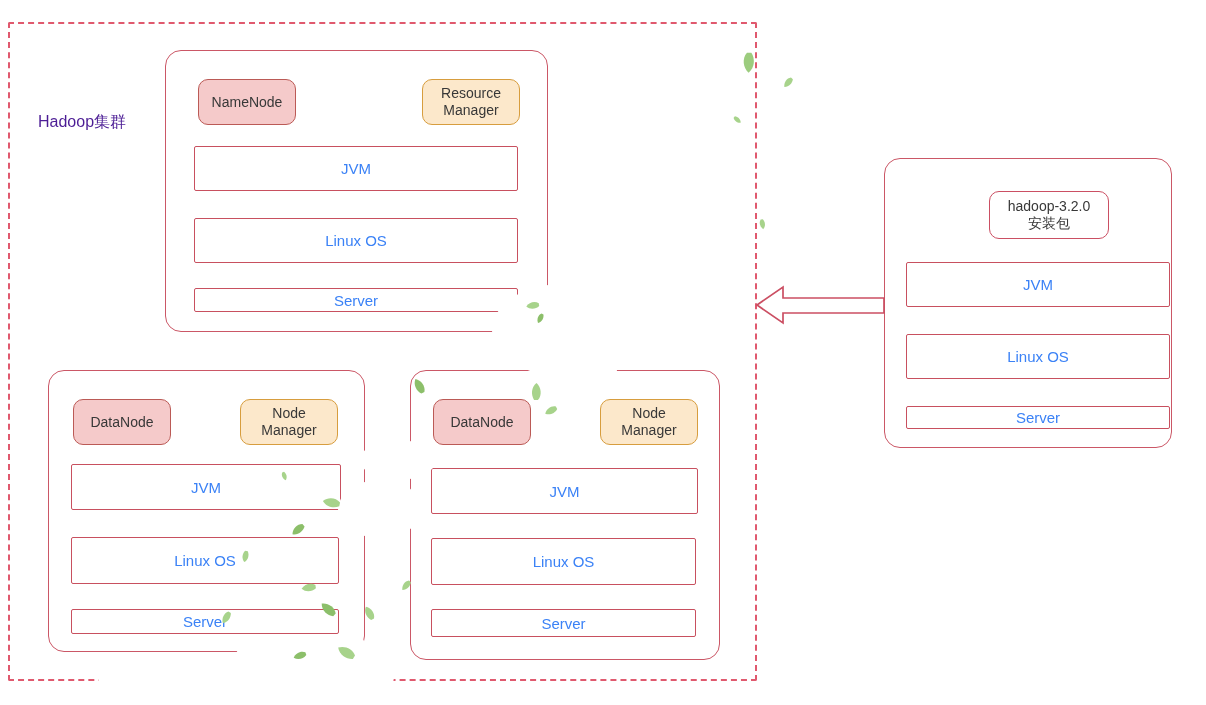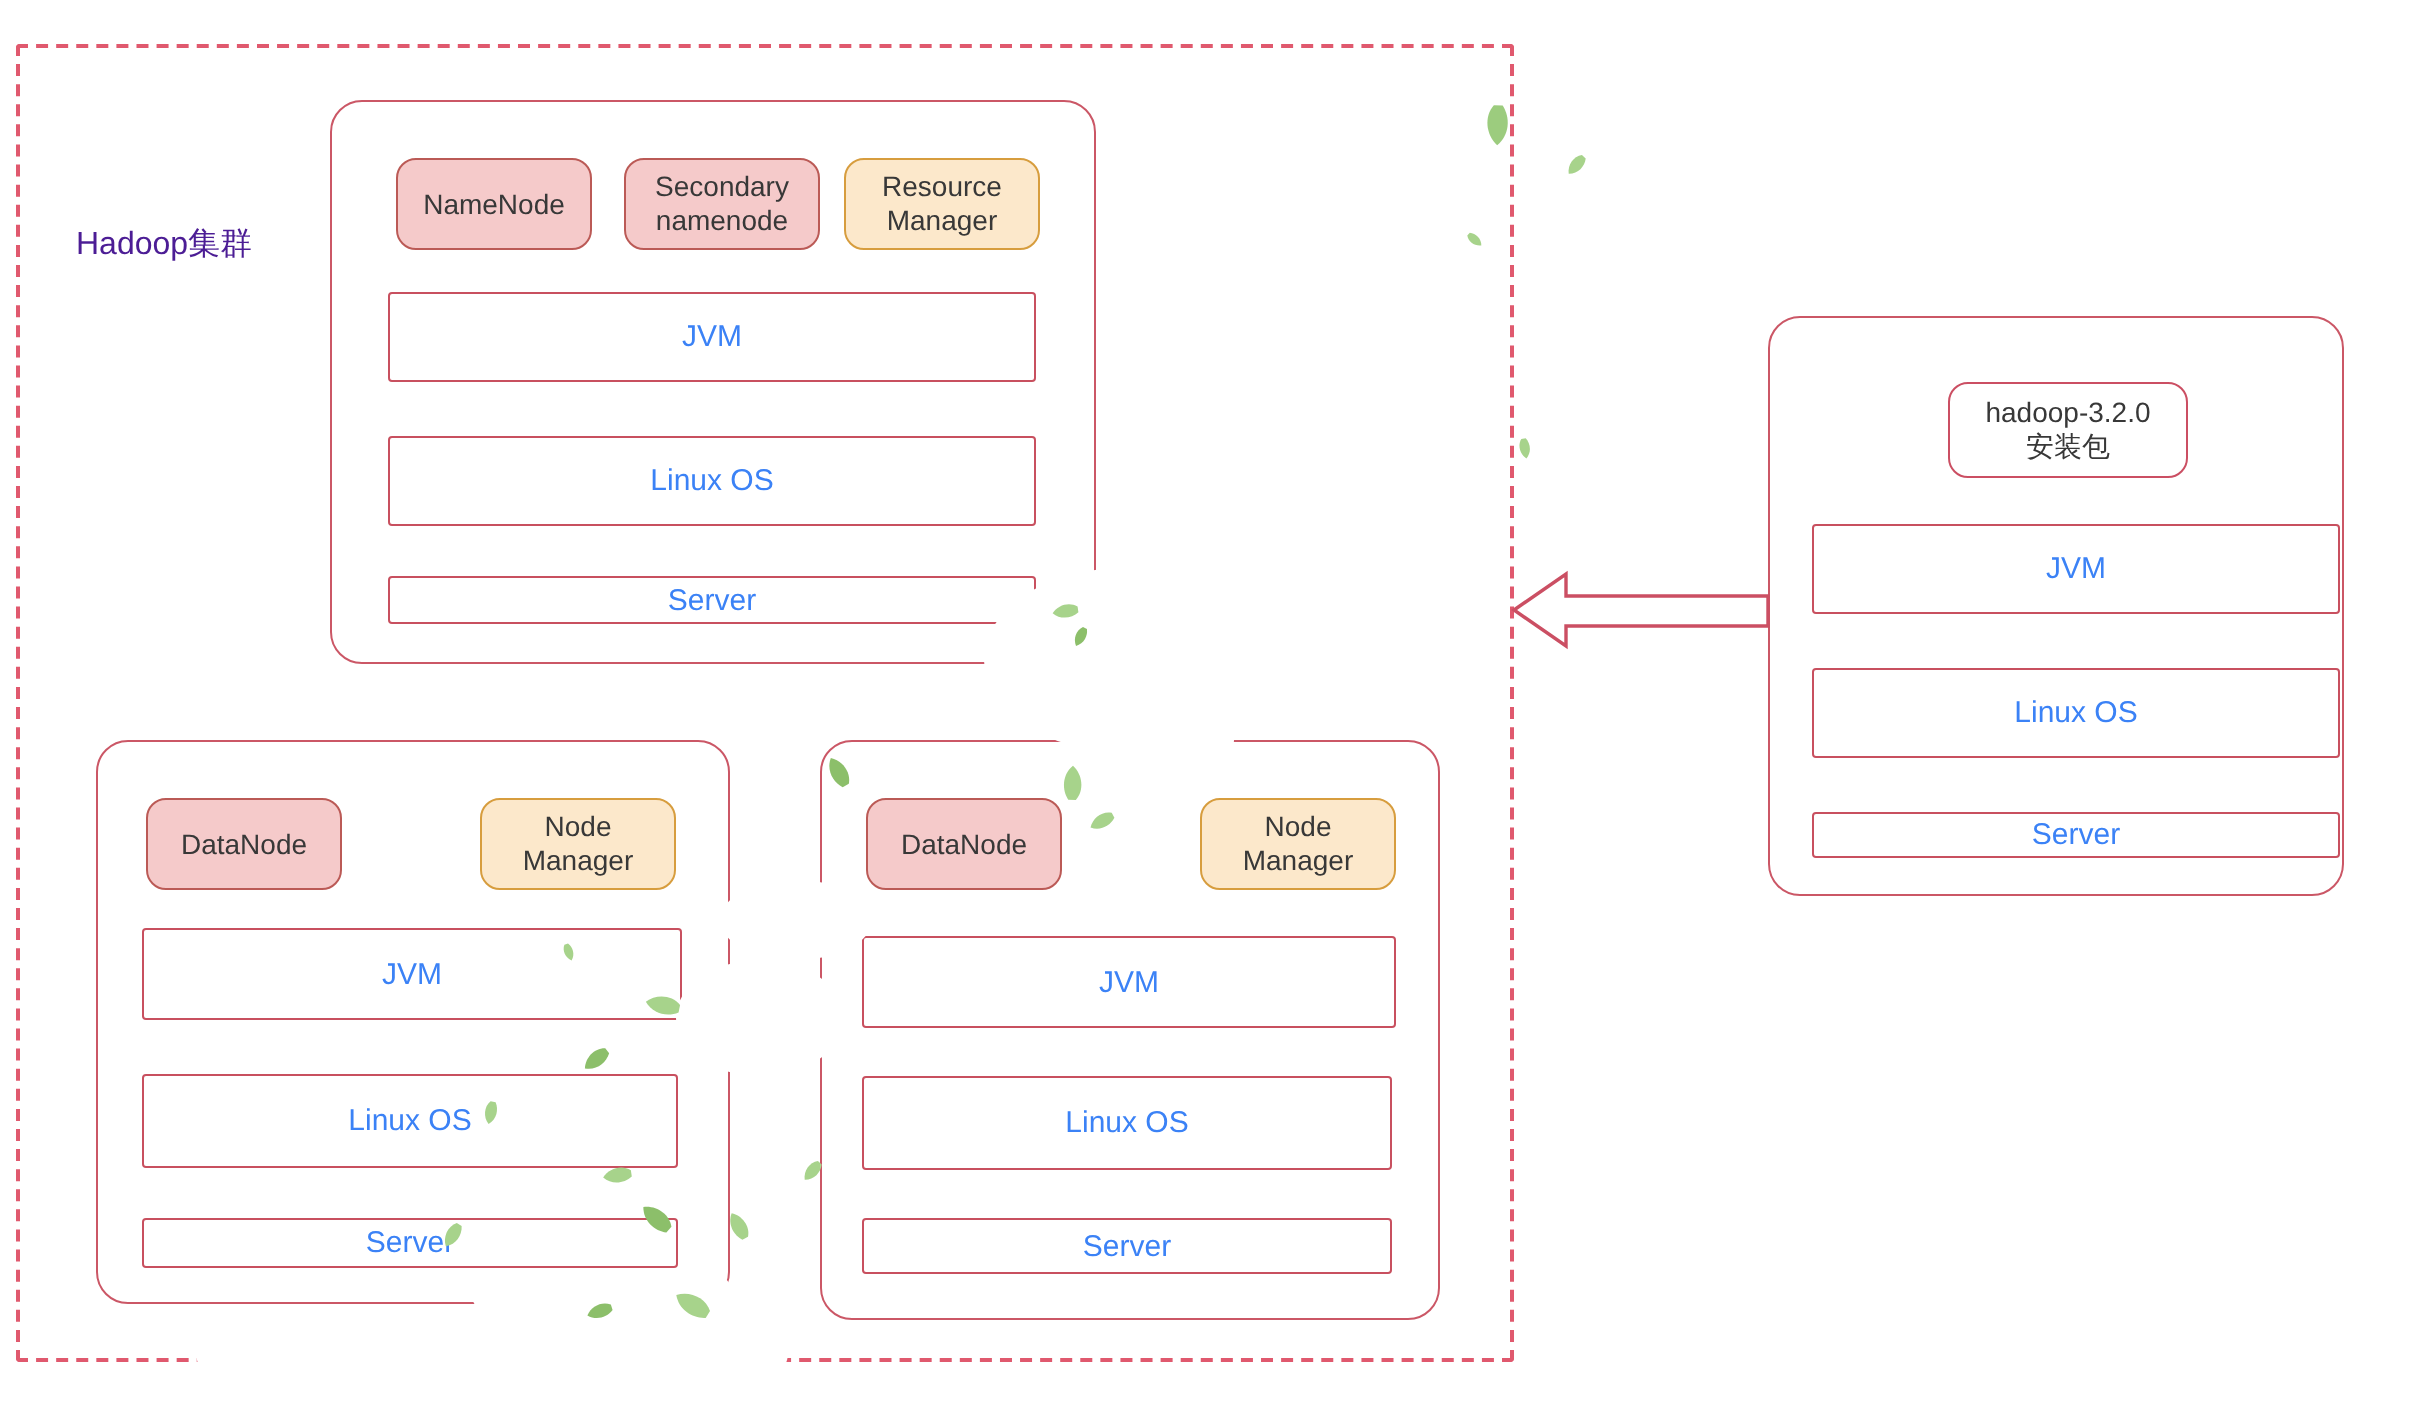--- a/index.html
+++ b/index.html
@@ -73,24 +73,20 @@
 <div class="canvas">
 
   <div class="cluster-border"></div>
 
   <div class="cluster-label">Hadoop集群</div>
 
   <div class="node" style="left:165px;top:50px;width:383px;height:282px;">
     <div class="badge pink" style="left:32px;top:28px;width:98px;height:46px;">
       <span>NameNode</span>
     </div>
-    <div class="badge pink" style="left:146px;top:28px;width:98px;height:46px;">
-      <span>Secondary</span>
-      <span>namenode</span>
-    </div>
     <div class="badge orange" style="left:256px;top:28px;width:98px;height:46px;">
       <span>Resource</span>
       <span>Manager</span>
     </div>
     <div class="row" style="left:28px;top:95px;width:324px;height:45px;">
       <span>JVM</span>
     </div>
     <div class="row" style="left:28px;top:167px;width:324px;height:45px;">
       <span>Linux OS</span>
     </div>
@@ -131,21 +127,21 @@
     </div>
     <div class="row" style="left:20px;top:167px;width:265px;height:47px;">
       <span>Linux OS</span>
     </div>
     <div class="row" style="left:20px;top:238px;width:265px;height:28px;">
       <span>Server</span>
     </div>
   </div>
 
   <div class="node" style="left:884px;top:158px;width:288px;height:290px;">
-    <div class="badge plain" style="left:89px;top:32px;width:120px;height:48px;">
+    <div class="badge plain" style="left:104px;top:32px;width:120px;height:48px;">
       <span>hadoop-3.2.0</span>
       <span>安装包</span>
     </div>
     <div class="row" style="left:21px;top:103px;width:264px;height:45px;">
       <span>JVM</span>
     </div>
     <div class="row" style="left:21px;top:175px;width:264px;height:45px;">
       <span>Linux OS</span>
     </div>
     <div class="row" style="left:21px;top:247px;width:264px;height:23px;">

